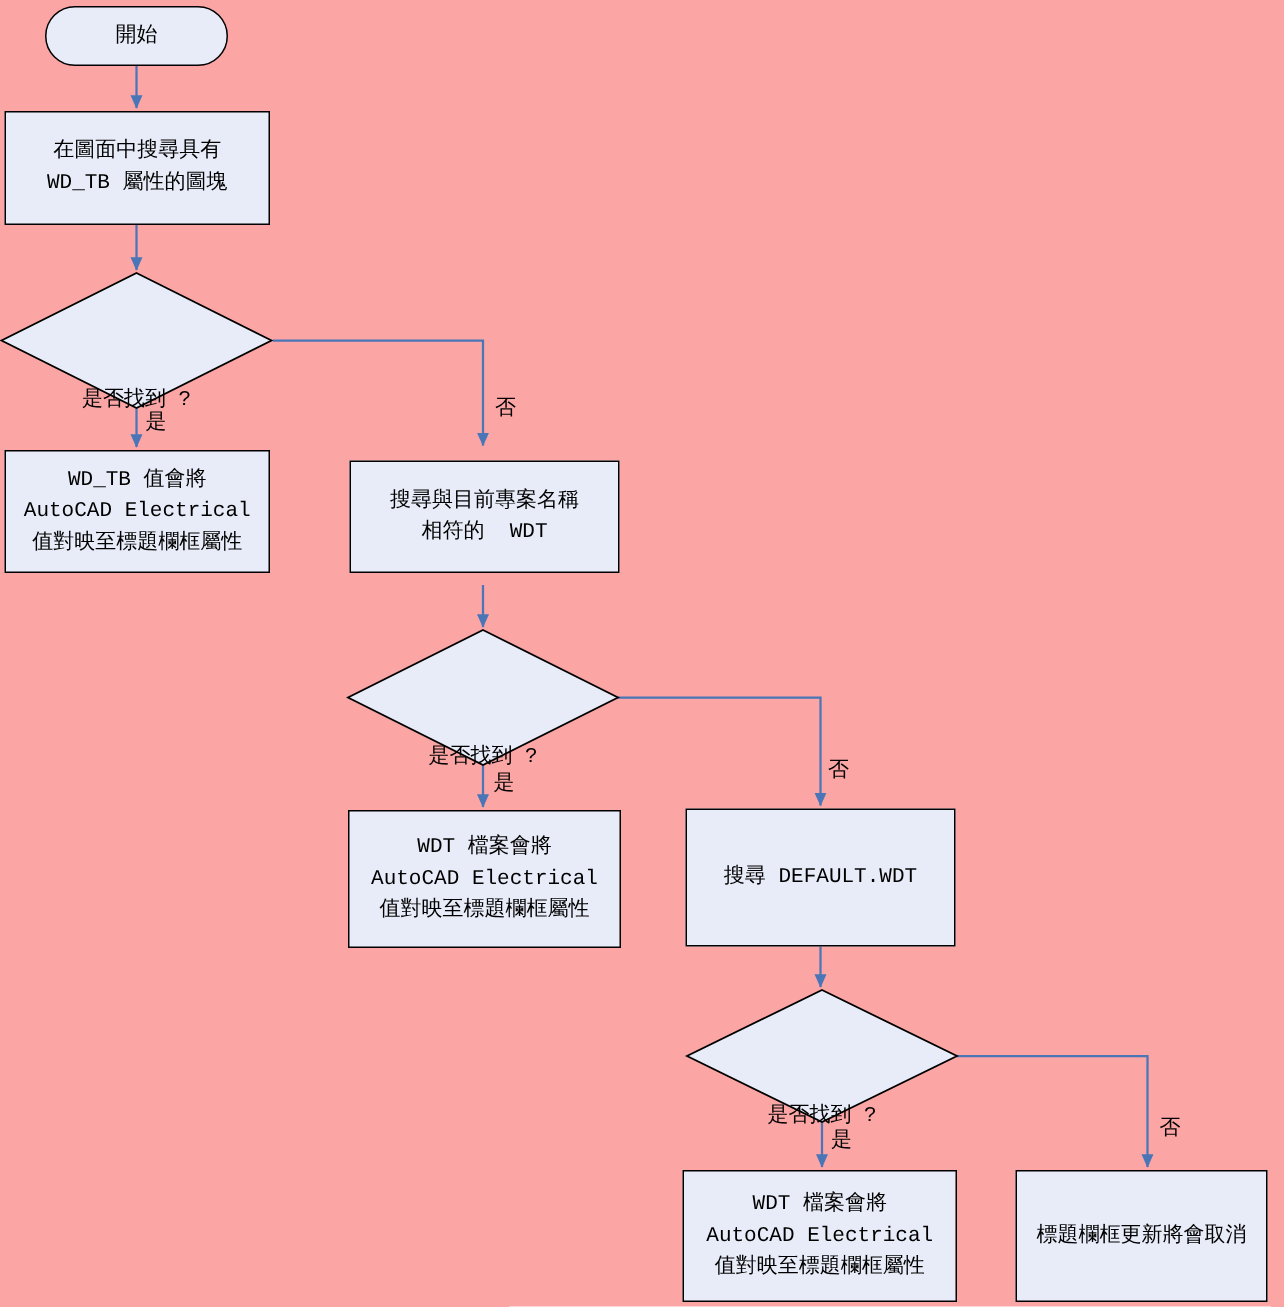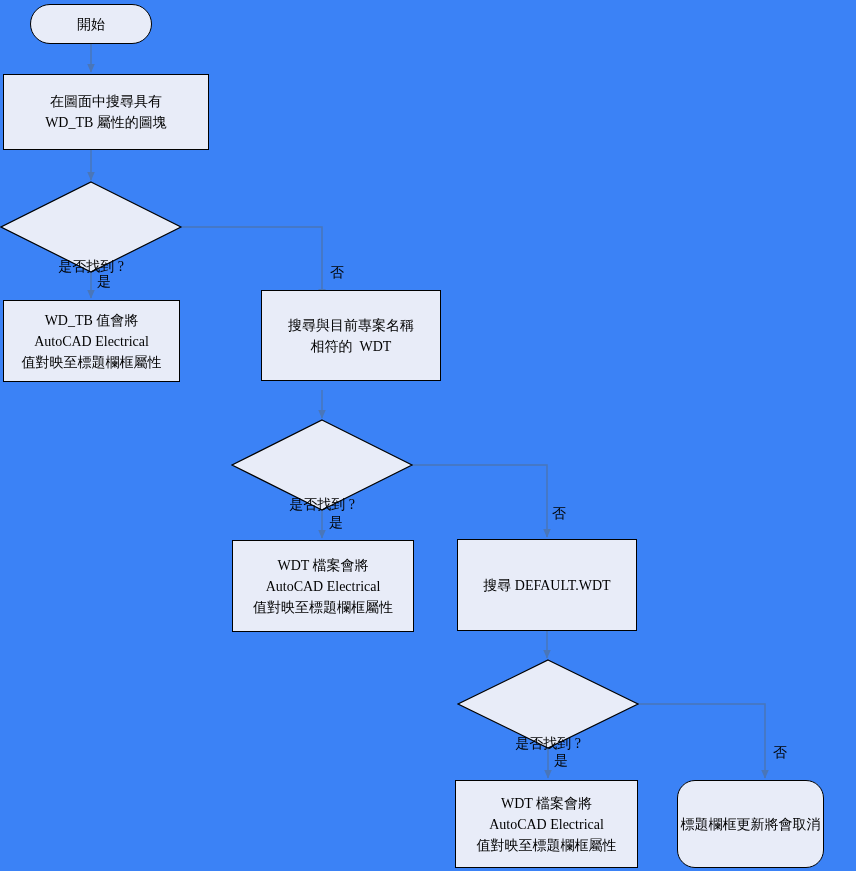--- a/index.html
+++ b/index.html
@@ -5,22 +5,22 @@
   :root{
     --shape-fill:#e8ecf8;
     --shape-border:#000000;
     --connector:#4a76b8;
     --text:#000000;
   }
   html,body{margin:0;padding:0;background:#ffffff;}
   #canvas{
     position:relative;
     width:856px;height:871px;
-    background:#3b82f6;
-    font-family:Liberation Serif, serif;
+    background:#fca5a5;
+    font-family:Liberation Mono, monospace;
     color:var(--text);
     overflow:hidden;
   }
   #wires{position:absolute;left:0;top:0;width:856px;height:871px;}
   .conn{stroke:var(--connector);stroke-width:1.5;fill:none;}
   .arrowhead{fill:var(--connector);}
   .diamond{fill:var(--shape-fill);stroke:var(--shape-border);stroke-width:1.2;}
   .node{
     position:absolute;
     box-sizing:border-box;
@@ -91,34 +91,34 @@
 
     <polygon class="diamond" points="91,182 181,227 91,272 1,227"></polygon>
     <polygon class="diamond" points="322,420 412,465 322,510 232,465"></polygon>
     <polygon class="diamond" points="548,660 638,704 548,748 458,704"></polygon>
   </svg>
 
   <div class="node terminator" style="left:30px;top:4px;width:122px;height:40px;">
     <div>開始</div>
   </div>
 
-  <div class="node process" style="left:3px;top:74px;width:206px;height:76px;">
+  <div class="node process" style="left:3px;top:74px;width:177px;height:76px;">
     <div>在圖面中搜尋具有</div>
     <div>WD_TB 屬性的圖塊</div>
   </div>
 
   <div class="decision-label" style="left:21px;top:217px;width:140px;">是否找到 ?</div>
 
   <div class="node process" style="left:3px;top:300px;width:177px;height:82px;">
     <div>WD_TB 值會將</div>
     <div>AutoCAD Electrical</div>
     <div>值對映至標題欄框屬性</div>
   </div>
 
-  <div class="node process" style="left:233px;top:290px;width:180px;height:91px;margin-left:28px;">
+  <div class="node process" style="left:233px;top:307px;width:180px;height:75px;">
     <div>搜尋與目前專案名稱</div>
     <div>相符的  WDT</div>
   </div>
 
   <div class="decision-label" style="left:252px;top:455px;width:140px;">是否找到 ?</div>
 
   <div class="node process" style="left:232px;top:540px;width:182px;height:92px;">
     <div>WDT 檔案會將</div>
     <div>AutoCAD Electrical</div>
     <div>值對映至標題欄框屬性</div>
@@ -129,21 +129,21 @@
   </div>
 
   <div class="decision-label" style="left:478px;top:694px;width:140px;">是否找到 ?</div>
 
   <div class="node process" style="left:455px;top:780px;width:183px;height:88px;">
     <div>WDT 檔案會將</div>
     <div>AutoCAD Electrical</div>
     <div>值對映至標題欄框屬性</div>
   </div>
 
-  <div class="node process" style="left:677px;top:780px;width:147px;height:88px;border-radius:18px;">
+  <div class="node process" style="left:677px;top:780px;width:168px;height:88px;">
     <div>標題欄框更新將會取消</div>
   </div>
 
   <div class="edge-label" style="left:97px;top:272px;">是</div>
   <div class="edge-label" style="left:330px;top:263px;">否</div>
   <div class="edge-label" style="left:329px;top:513px;">是</div>
   <div class="edge-label" style="left:552px;top:504px;">否</div>
   <div class="edge-label" style="left:554px;top:751px;">是</div>
   <div class="edge-label" style="left:773px;top:743px;">否</div>
 

